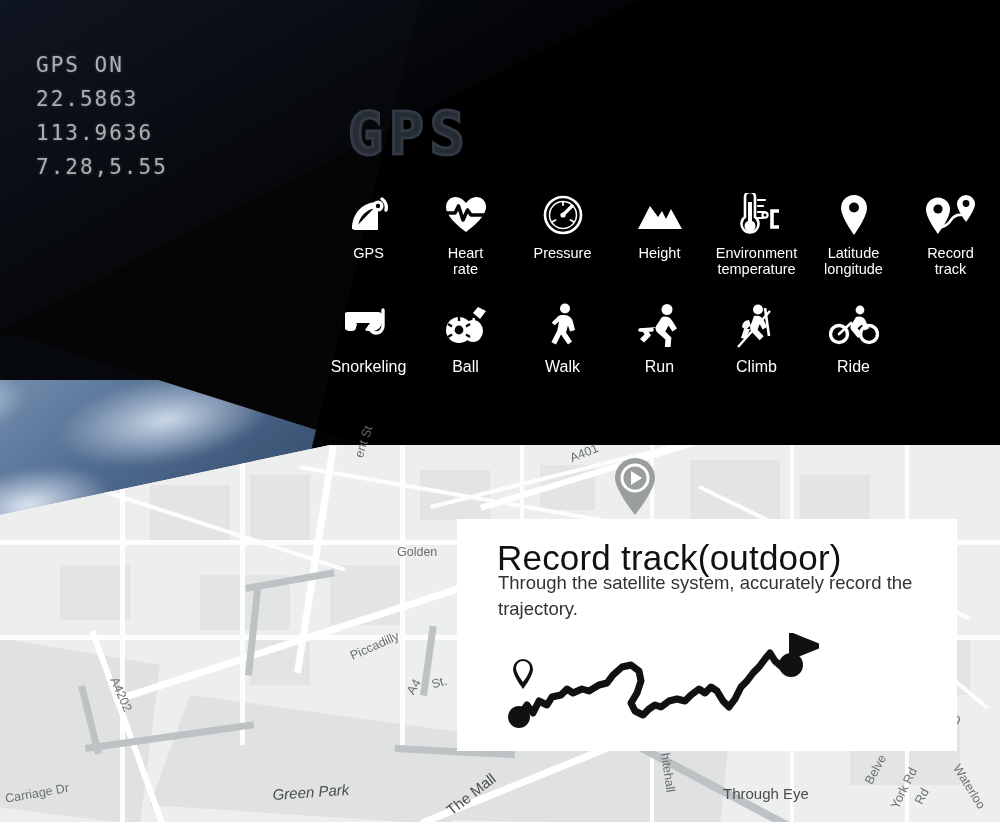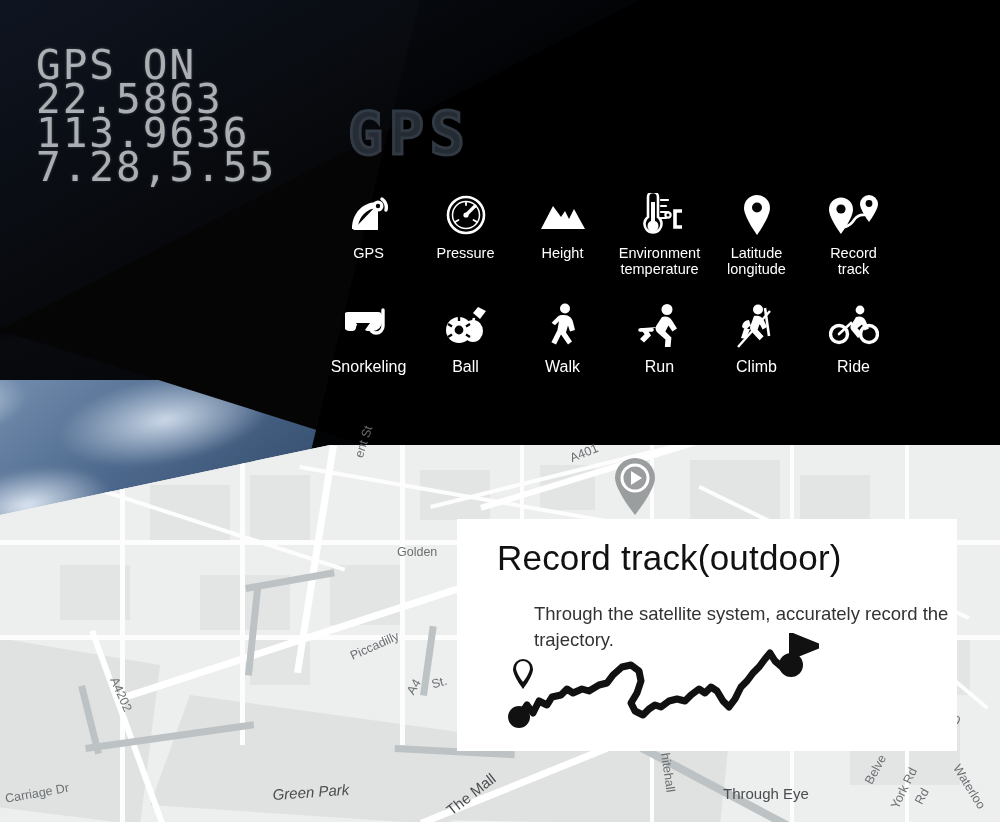--- a/index.html
+++ b/index.html
@@ -106,21 +106,21 @@
     background:linear-gradient(150deg, rgba(18,26,42,.75) 0%, rgba(6,9,15,.2) 55%, rgba(0,0,0,0) 100%);
     clip-path:polygon(0 0, 640px 0, 0 330px);
     pointer-events:none;
   }
 
   
   .gps-readout{
     position:absolute;left:36px;top:48px;
     color:#cfd3d6;
     font-family:"DejaVu Sans Mono","Liberation Mono",monospace;
-    font-size:41px;
+    font-size:21px;
     letter-spacing:2px;
     line-height:34px;
     text-shadow:0 0 3px rgba(190,200,210,.35);
     opacity:.82;
   }
   .gps-readout div{white-space:pre;}
 
   
   .gps-watermark{
     position:absolute;left:348px;top:100px;
@@ -184,22 +184,22 @@
   .card{
     position:absolute;left:457px;top:519px;width:500px;height:232px;
     background:#fff;
     box-shadow:0 0 0 rgba(0,0,0,0);
   }
   .card-title{
     position:absolute;left:40px;top:19px;
     font-size:35px;color:#111;letter-spacing:.2px;
   }
   .card-sub{
-    position:absolute;left:41px;top:82px;width:430px;
-    font-size:18.5px;line-height:26px;color:#333;margin-left:36px;
+    position:absolute;left:41px;top:51px;width:430px;
+    font-size:18.5px;line-height:26px;color:#333;
   }
   .track-art{position:absolute;left:32px;top:112px;}
 </style>
 </head>
 <body>
 
 <div id="page">
 
   <div class="space-layer">
     <div class="earth-night"></div>
@@ -231,20 +231,29 @@
             <path d="M3 33 C3 17 14 6 29 6 L29 12 C18 12 9 21 9 33 Z" fill="#fff"></path>
             <path d="M4 34 L29 34 L29 8 Z" fill="#fff"></path>
             <circle cx="29" cy="10" r="5.5" fill="#fff"></circle>
             <circle cx="29" cy="10" r="2.2" fill="#050505"></circle>
             <path d="M33 3 A11 11 0 0 1 37 14" stroke="#fff" stroke-width="3.4" fill="none" stroke-linecap="round"></path>
           </svg>
         </span>
         <span class="icon-label">GPS</span>
       </div>
 
+      <div class="icon-cell">
+        <span class="icon-glyph">
+          <svg width="42" height="38" viewBox="0 0 42 38">
+            <path d="M21 36 C5 24 1 16 1 11 C1 5 5.5 1 10.5 1 C14.5 1 18 3.2 21 7 C24 3.2 27.5 1 31.5 1 C36.5 1 41 5 41 11 C41 16 37 24 21 36 Z" fill="#fff"></path>
+            <path d="M0 17 L10 17 L13.5 10 L18 24 L22.5 14 L26 19 L42 19" stroke="#050505" stroke-width="3.6" fill="none" stroke-linejoin="round" stroke-linecap="round"></path>
+          </svg>
+        </span>
+        <span class="icon-label">Heart<br>rate</span>
+      </div>
 
       <div class="icon-cell">
         <span class="icon-glyph">
           <svg width="40" height="40" viewBox="0 0 40 40">
             <circle cx="20" cy="20" r="18" fill="none" stroke="#fff" stroke-width="2.6"></circle>
             <circle cx="20" cy="20" r="13.5" fill="none" stroke="#fff" stroke-width="1.5"></circle>
             <path d="M20 20 L29 11" stroke="#fff" stroke-width="3.2" stroke-linecap="round"></path>
             <circle cx="20" cy="20" r="2.6" fill="#fff"></circle>
             <path d="M9 27 l3.5 -2 M31 27 l-3.5 -2 M20 7 v3" stroke="#fff" stroke-width="1.8" stroke-linecap="round"></path>
           </svg>

